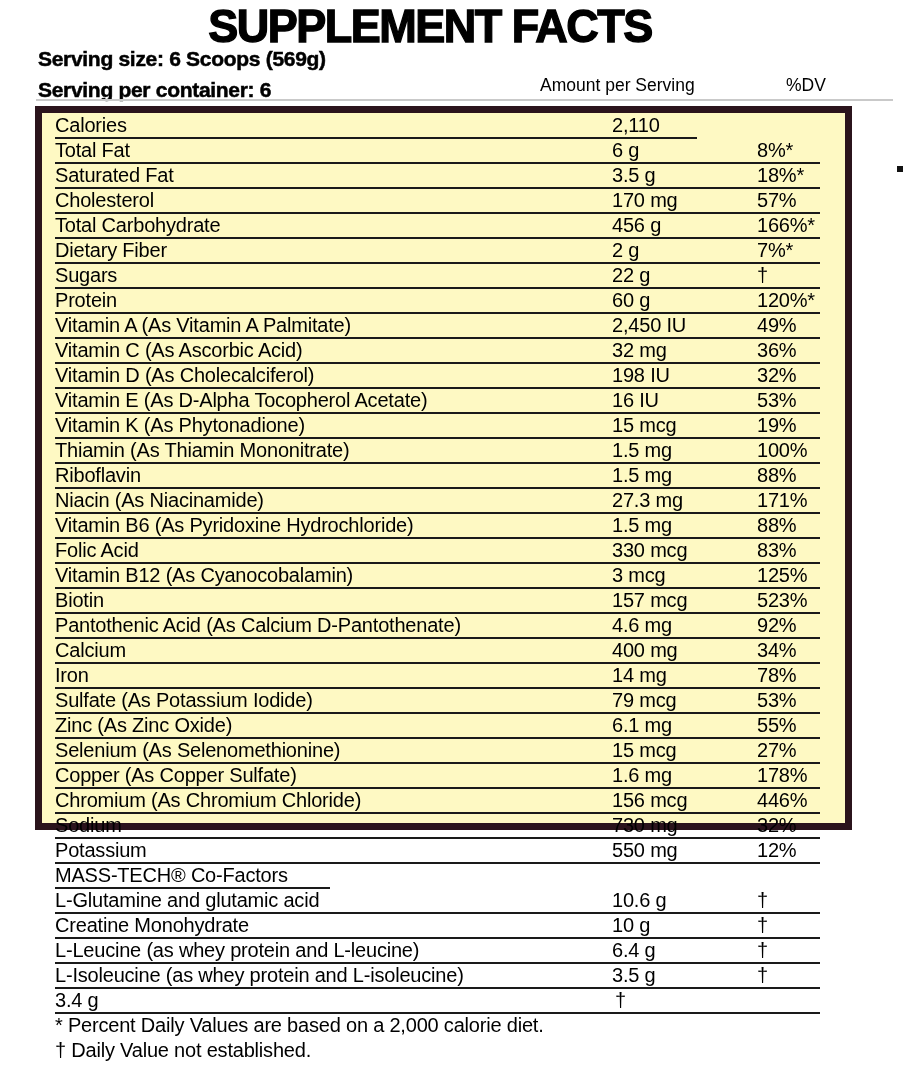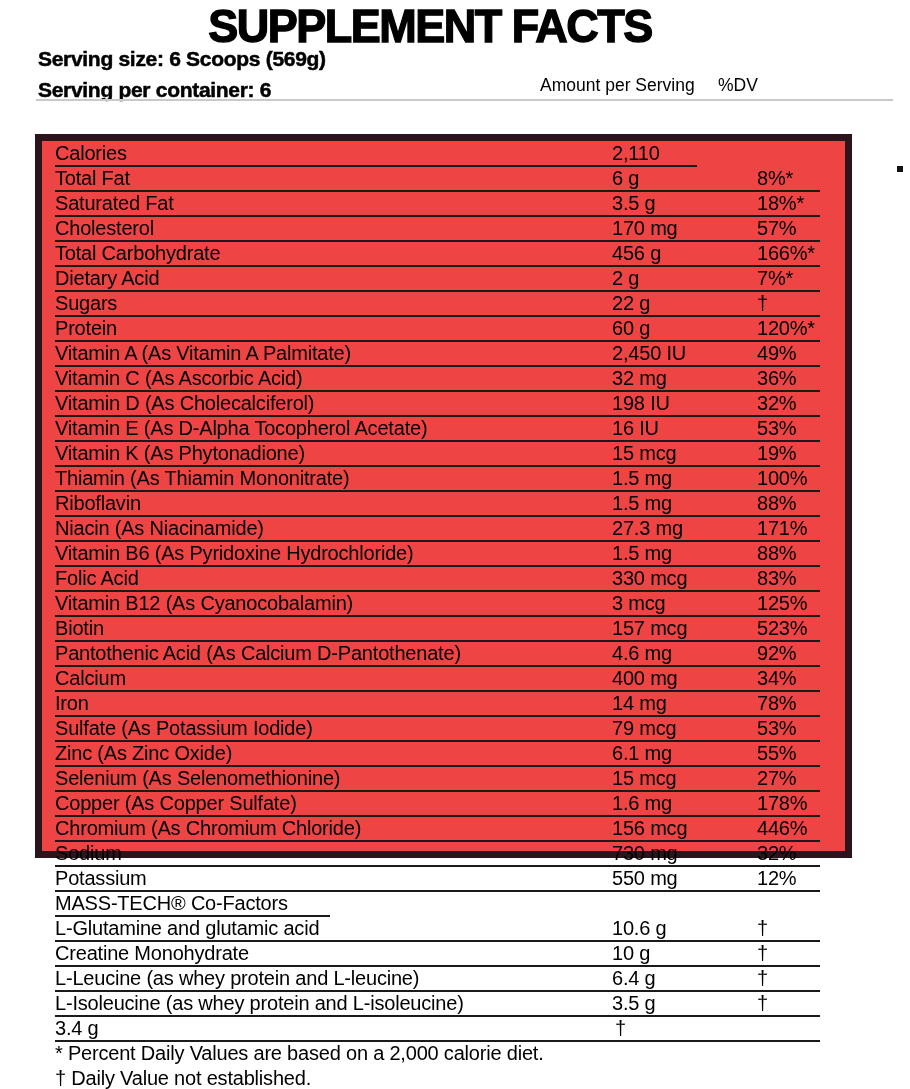--- a/index.html
+++ b/index.html
@@ -23,29 +23,29 @@
   .serving-line{
     position:absolute;left:38px;font-size:21px;font-weight:bold;
     letter-spacing:-0.3px;-webkit-text-stroke:0.5px #000;white-space:nowrap;
   }
   .serving-size{top:47px;}
   .serving-container{top:78px;}
   .col-header{
     position:absolute;top:75px;font-size:17.5px;font-weight:normal;white-space:nowrap;
   }
   .amount-header{left:540px;}
-  .dv-header{left:718px;}
+  .dv-header{left:786px;}
   .gray-rule{
     position:absolute;top:99px;left:36px;width:857px;height:2px;
     background:var(--rule-color);
   }
   .facts-box{
     position:absolute;top:106px;left:35px;width:817px;height:724px;
     box-sizing:border-box;border:7px solid var(--border-color);
-    background:#ef4444;padding:0 13px;margin-top:28px;
+    background:#fef9c3;padding:0 13px;
   }
   .row{
     position:relative;height:25px;line-height:25.5px;font-size:20px;
     display:grid;grid-template-columns:557px 142px 1fr;
     white-space:nowrap;letter-spacing:-0.2px;
   }
   .row::after{
     content:"";position:absolute;left:0;right:12px;bottom:-1px;
     border-bottom:2px solid var(--line-color);
   }
@@ -106,21 +106,21 @@
         <span class="cell c-name">Cholesterol</span>
         <span class="cell c-amount">170 mg</span>
         <span class="cell c-dv">57%</span>
       </div>
       <div class="row">
         <span class="cell c-name">Total Carbohydrate</span>
         <span class="cell c-amount">456 g</span>
         <span class="cell c-dv">166%*</span>
       </div>
       <div class="row">
-        <span class="cell c-name">Dietary Acid</span>
+        <span class="cell c-name">Dietary Fiber</span>
         <span class="cell c-amount">2 g</span>
         <span class="cell c-dv">7%*</span>
       </div>
       <div class="row">
         <span class="cell c-name">Sugars</span>
         <span class="cell c-amount">22 g</span>
         <span class="cell c-dv">†</span>
       </div>
       <div class="row">
         <span class="cell c-name">Protein</span>

